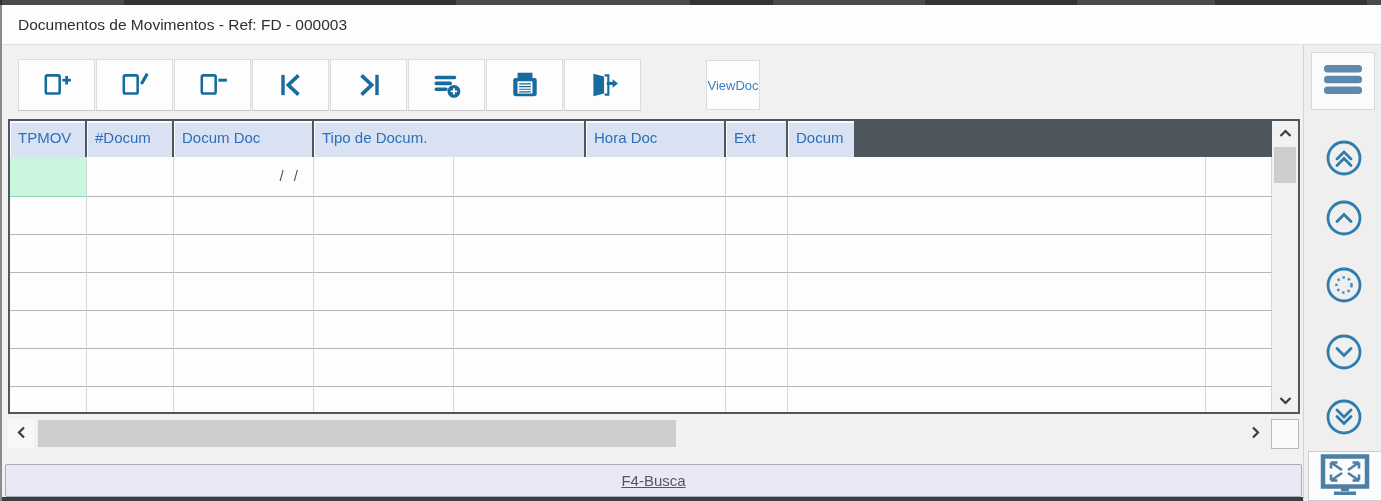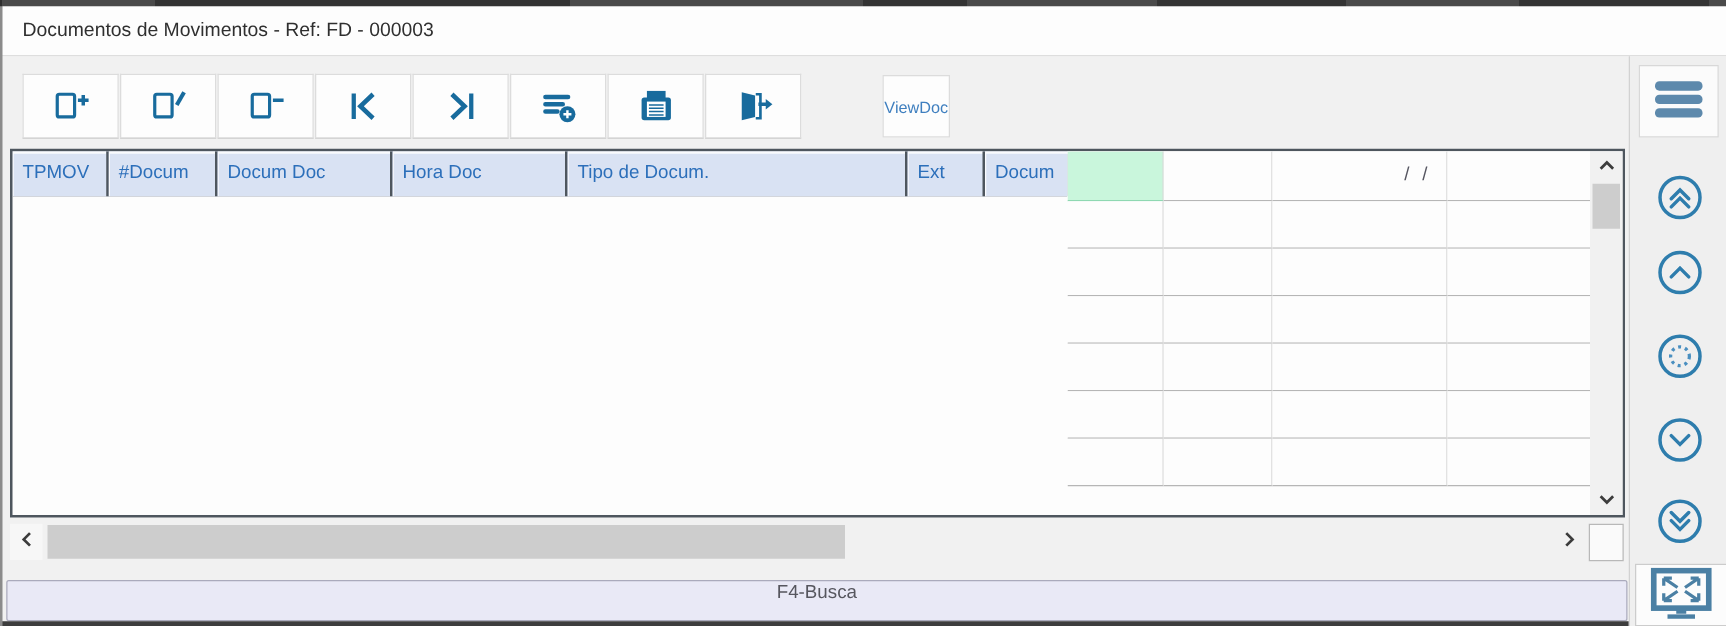--- a/index.html
+++ b/index.html
@@ -33,21 +33,21 @@
   .menu-btn{position:absolute;left:7px;top:7px;width:64px;height:58px;background:#fbfbfb;
     border:1px solid #d8d8d8;box-sizing:border-box;display:flex;align-items:center;justify-content:center;cursor:pointer;}
   .nav-btn{position:absolute;left:20px;width:40px;height:40px;background:transparent;border:none;
     padding:0;cursor:pointer;display:flex;align-items:center;justify-content:center;}
   .expand-btn{position:absolute;left:4px;top:406px;width:74px;height:50px;background:#fcfcfc;
     border:1px solid #cccccc;box-sizing:border-box;display:flex;align-items:center;justify-content:center;cursor:pointer;}
 
   
   .grid{position:absolute;left:8px;top:119px;width:1292px;height:295px;box-sizing:border-box;
     border:2px solid #4e565e;background:#fdfdfd;display:flex;}
-  .grid-main{width:1262px;display:flex;flex-direction:row;overflow:hidden;}
+  .grid-main{width:1262px;display:flex;flex-direction:column;overflow:hidden;}
   .ghead{display:flex;height:36px;flex:0 0 36px;background:#4e565e;}
   .hcell{box-sizing:border-box;background:#d9e2f3;border-right:2px solid #4e565e;
     box-shadow:inset 1px 2px 0 rgba(255,255,255,.85);
     color:#2c6fba;font-size:15px;line-height:34px;padding-left:8px;overflow:hidden;
     white-space:nowrap;cursor:pointer;}
   .hcell:last-child{border-right:none;}
   .grid-body{flex:1;overflow:hidden;background:#fdfdfd;}
   .grow{display:flex;height:38px;}
   .grow.first{height:40px;}
   .gcell{box-sizing:border-box;border-right:1px solid #d8d8d8;border-bottom:1px solid #b6b6b6;
@@ -67,21 +67,21 @@
   .hscroll{position:absolute;left:8px;top:419px;width:1260px;height:29px;background:#f1f1f1;}
   .hs-left,.hs-right{position:absolute;top:0;width:26px;height:29px;display:flex;align-items:center;justify-content:center;cursor:pointer;}
   .hs-left{left:0;background:#f7f7f7;} .hs-right{right:0;}
   .hs-thumb{position:absolute;left:30px;top:1px;width:638px;height:27px;background:#cdcdcd;cursor:pointer;}
   .scroll-corner{position:absolute;left:1271px;top:419px;width:28px;height:30px;background:#fafafa;
     border:1px solid #b8b8b8;box-sizing:border-box;}
 
   
   .statusbar{position:absolute;left:5px;top:464px;width:1297px;height:33px;background:#e9e9f6;
     border:1px solid #aaaabc;border-radius:2px;box-sizing:border-box;
-    display:flex;justify-content:center;font-size:15px;color:#56565e;}
+    display:flex;align-items:center;justify-content:center;font-size:15px;color:#56565e;text-decoration:underline;}
 </style>
 </head>
 <body>
 
 <div class="app">
 
   <div class="top-sliver"></div>
   <div class="left-edge"></div>
   <div class="bottom-sliver"></div>
 
@@ -161,22 +161,22 @@
     </button>
     <button class="viewdoc">ViewDoc</button>
   </div>
 
   <div class="grid">
     <div class="grid-main">
       <div class="ghead">
         <div class="hcell c0">TPMOV</div>
         <div class="hcell c1">#Docum</div>
         <div class="hcell c2">Docum Doc</div>
+        <div class="hcell c4">Tipo de Docum.</div>
         <div class="hcell c3">Hora Doc</div>
-        <div class="hcell c4">Tipo de Docum.</div>
         <div class="hcell c5">Ext</div>
         <div class="hcell c7">Docum</div>
       </div>
       <div class="grid-body">
           <div class="grow first">
             <div class="gcell c0 sel"></div>
             <div class="gcell c1"></div>
             <div class="gcell c2 mask">/ /</div>
             <div class="gcell c3"></div>
             <div class="gcell c4"></div>

